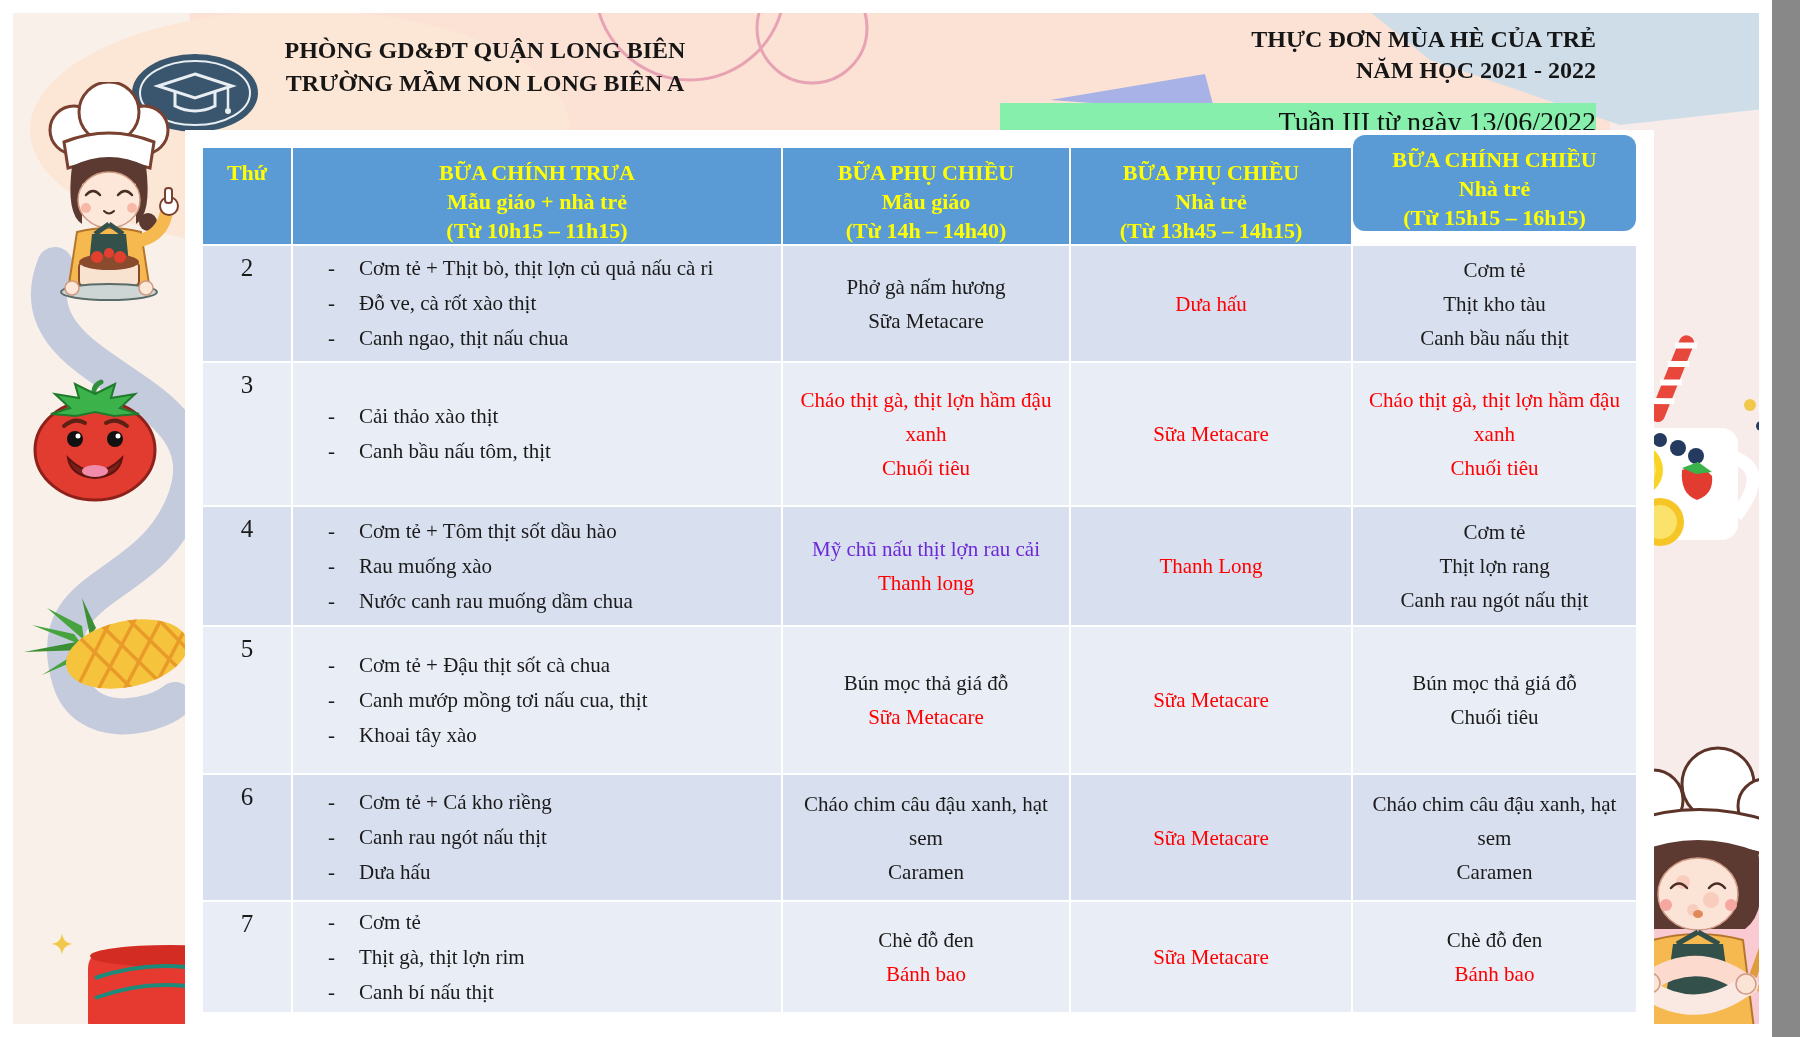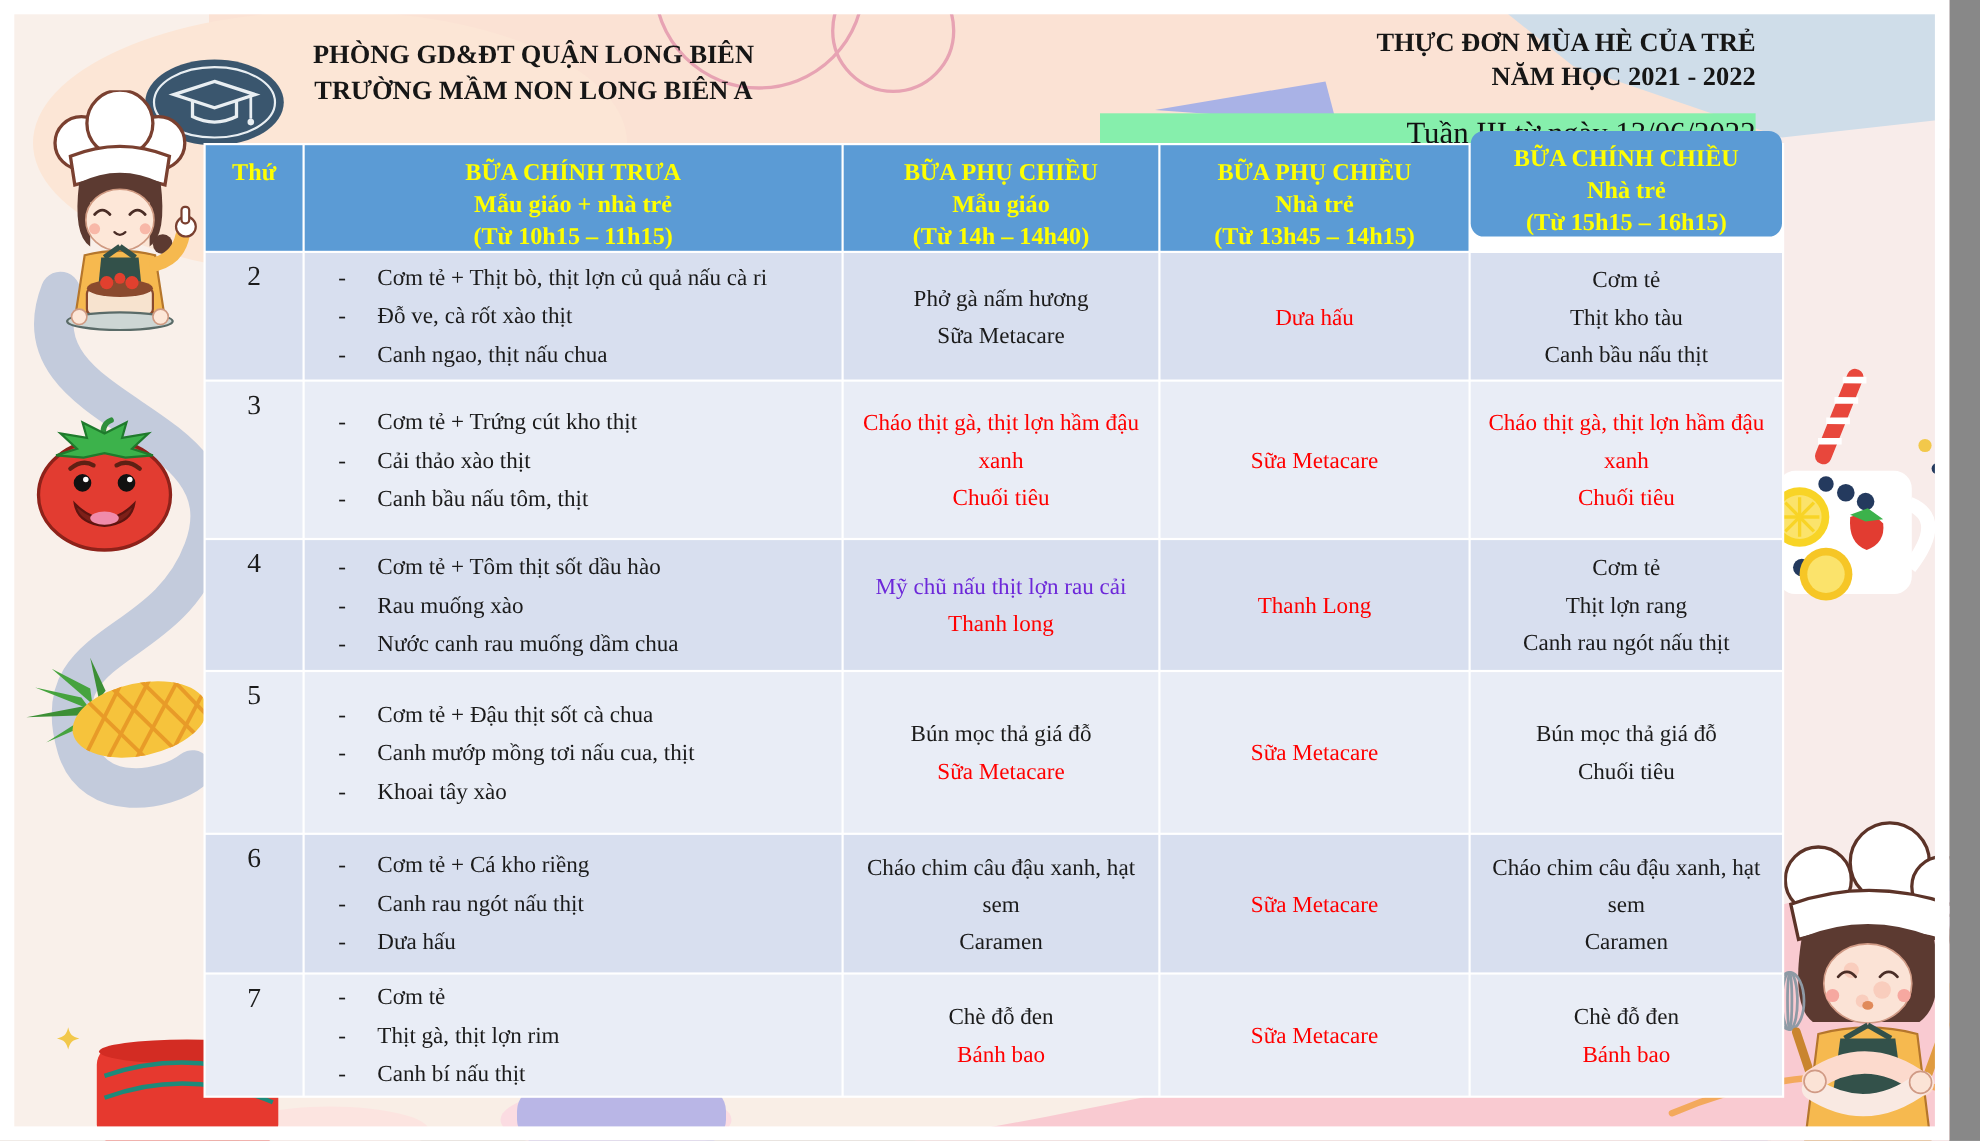--- a/index.html
+++ b/index.html
@@ -6,33 +6,33 @@
   #canvas{position:relative;width:1772px;height:1037px;overflow:hidden;background:#f9eee6;
           font-family:Liberation Serif, serif;}
   .abs{position:absolute;}
   
   .school-block{left:185px;top:34px;width:600px;text-align:center;z-index:2;}
   .school-line{font-weight:bold;font-size:24px;color:#161616;line-height:33px;}
   .title-block{left:1000px;top:24px;width:596px;text-align:right;z-index:2;}
   .title-line{font-weight:bold;font-size:24px;color:#161616;line-height:31px;}
   .week-line{margin-top:17px;background:#86efac;font-size:28px;line-height:38px;color:#111;}
   
-  .menu-table{left:185px;top:130px;display:grid;z-index:3;background:#fff;padding:2px;gap:2px;
+  .menu-table{left:185px;top:130px;display:grid;z-index:3;background:#fff;padding:18px;gap:2px;
     grid-template-columns:88px 488px 286px 280px 283px;
     grid-template-rows:96px 115px 142px 118px 146px 125px 110px;}
   .cell{display:flex;flex-direction:column;justify-content:center;align-items:center;
         font-size:21px;color:#1b1b1b;}
   .hdr{background:#5b9bd5;color:#ffff00;font-weight:bold;justify-content:flex-start;
        padding-top:10px;line-height:29px;text-align:center;font-size:22px;}
   .hdr5{transform:translateY(-13px);border-radius:12px;}
   .rA{background:#d8dfef;}
   .rB{background:#e9edf6;}
   .day{justify-content:flex-start;padding-top:8px;font-size:25px;}
   .lunch{align-items:stretch;padding-left:12px;padding-right:4px;}
-  .lunch .line{display:flex;line-height:35px;text-align:center;}
+  .lunch .line{display:flex;line-height:35px;text-align:right;}
   .lunch .line::before{content:"-";flex:none;width:16px;margin-left:14px;margin-right:24px;}
   .center .line{line-height:34px;text-align:center;padding:0 6px;}
   .frame{inset:0;border:13px solid #ffffff;z-index:6;pointer-events:none;}
 </style>
 </head>
 <body>
 
 <div id="canvas">
 
   <svg class="abs" style="left:0;top:0;z-index:0" width="1800" height="1037" viewBox="0 0 1800 1037">
@@ -261,21 +261,20 @@
         <div class="line" style="color: rgb(255, 0, 0);">Dưa hấu</div>
       </div>
     <div class="cell rA center">
         <div class="line">Cơm tẻ</div>
         <div class="line">Thịt kho tàu</div>
         <div class="line">Canh bầu nấu thịt</div>
       </div>
 
     <div class="cell rB day">3</div>
     <div class="cell rB lunch">
-        <div class="line">Cơm tẻ + Trứng cút kho thịt</div>
         <div class="line">Cải thảo xào thịt</div>
         <div class="line">Canh bầu nấu tôm, thịt</div>
       </div>
     <div class="cell rB center">
         <div class="line" style="color: rgb(255, 0, 0);">Cháo thịt gà, thịt lợn hầm đậu xanh</div>
         <div class="line" style="color: rgb(255, 0, 0);">Chuối tiêu</div>
       </div>
     <div class="cell rB center">
         <div class="line" style="color: rgb(255, 0, 0);">Sữa Metacare</div>
       </div>

